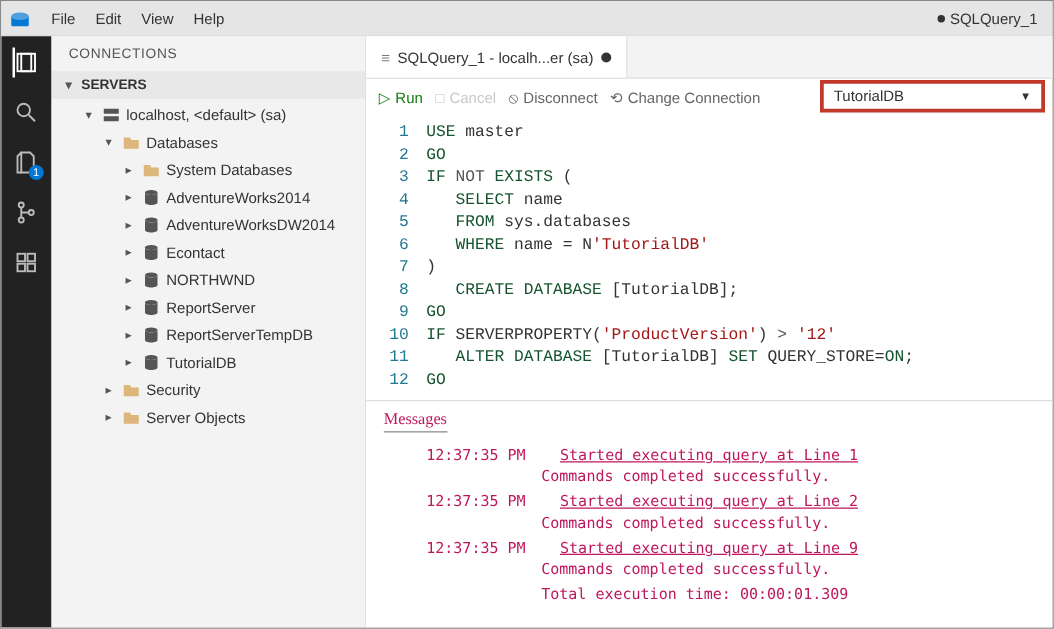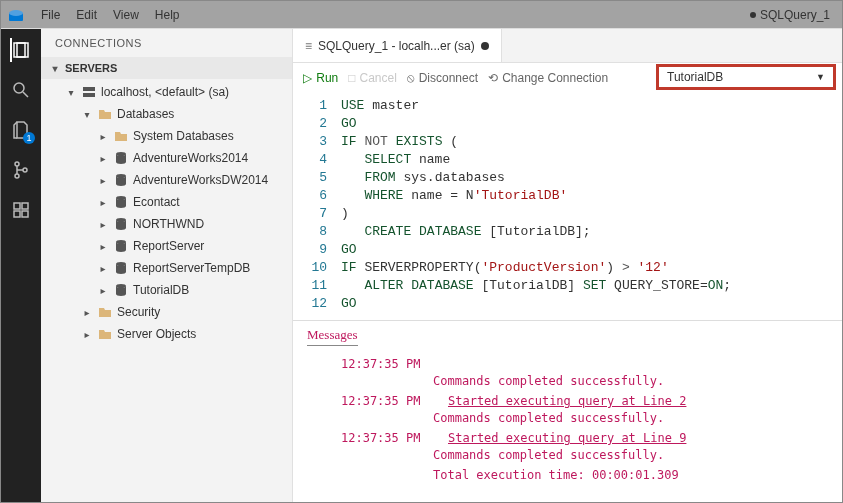--- a/index.html
+++ b/index.html
@@ -1,17 +1,17 @@
 <!DOCTYPE html>
 <html><head>
 <meta charset="utf-8">
 <style>
   * { box-sizing: border-box; margin: 0; padding: 0; }
   body { font-family: "Segoe UI", Arial, sans-serif; font-size: 12px; color: #333; background: #fff; width: 843px; height: 503px; overflow: hidden; border: 1px solid #888; }
-  .menubar { height: 28px; display: flex; align-items: center; padding: 0 6px; background: #a3a3a3; border-bottom: 1px solid #ddd; }
+  .menubar { height: 28px; display: flex; align-items: center; padding: 0 6px; background: #e5e5e5; border-bottom: 1px solid #ddd; }
   .menubar .brand { width: 18px; height: 18px; margin-right: 8px; display:flex; align-items:center; justify-content:center;}
   .menubar .menuitem { padding: 3px 8px; cursor: pointer; }
   .menubar .right { margin-left: auto; display:flex; align-items:center; gap:4px; padding-right:6px;}
   .dot { width:6px;height:6px;border-radius:50%;background:#333;display:inline-block;}
   .layout { display: flex; height: calc(100% - 28px); }
   .activitybar { width: 40px; background: #222; display: flex; flex-direction: column; align-items: center; padding-top: 10px; gap: 18px; position:relative;}
   .activitybar .aicon { width: 22px; height: 22px; color: #bbb; cursor: pointer; display:flex;align-items:center;justify-content:center;}
   .activitybar .aicon.active { color:#fff;}
   .activitybar .aicon.active::before { content:""; position:absolute; left:0; width:2px; height:24px; background:#fff;}
   .badge { position:absolute; bottom:-3px; right:-3px; background:#0078d4; color:#fff; border-radius:50%; font-size:9px; width:12px;height:12px;display:flex;align-items:center;justify-content:center;}
@@ -286,20 +286,21 @@
           <div>11</div>
           <div>12</div>
         </div>
       <div class="codelines" id="codelines"><div><span class="kw">USE</span> master</div><div><span class="kw">GO</span></div><div><span class="kw">IF</span> <span class="op">NOT</span> <span class="kw">EXISTS</span> (</div><div>   <span class="kw">SELECT</span> name</div><div>   <span class="kw">FROM</span> sys.databases</div><div>   <span class="kw">WHERE</span> name = N<span class="str">'TutorialDB'</span></div><div>)</div><div>   <span class="kw">CREATE</span> <span class="kw">DATABASE</span> [TutorialDB];</div><div><span class="kw">GO</span></div><div><span class="kw">IF</span> SERVERPROPERTY(<span class="str">'ProductVersion'</span>) <span class="op">&gt;</span> <span class="str">'12'</span></div><div>   <span class="kw">ALTER</span> <span class="kw">DATABASE</span> [TutorialDB] <span class="kw">SET</span> QUERY_STORE=<span class="kw">ON</span>;</div><div><span class="kw">GO</span></div></div>
     </div>
     <div class="messages">
       <h4>Messages</h4>
       <div id="msg-body">
           <div class="msg-row">
             <span class="msg-time">12:37:35 PM</span>
+            <span class="msg-text uline">Started executing query at Line 1</span>
           </div>
           <div class="sub">Commands completed successfully.</div>
           <div class="msg-row">
             <span class="msg-time">12:37:35 PM</span>
             <span class="msg-text uline">Started executing query at Line 2</span>
           </div>
           <div class="sub">Commands completed successfully.</div>
           <div class="msg-row">
             <span class="msg-time">12:37:35 PM</span>
             <span class="msg-text uline">Started executing query at Line 9</span>

